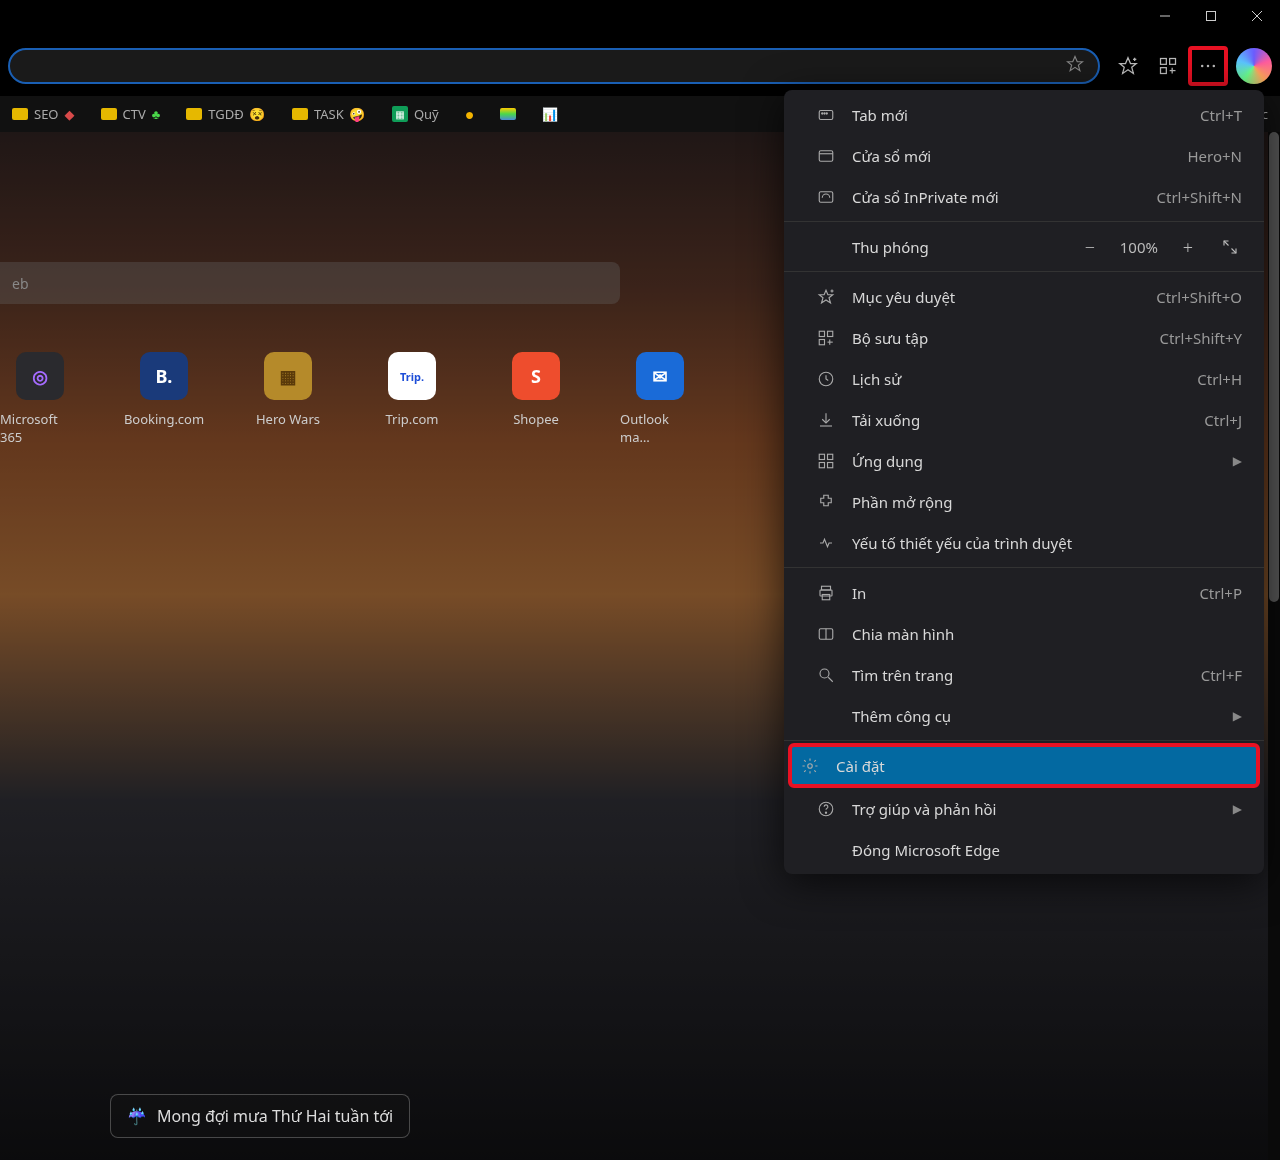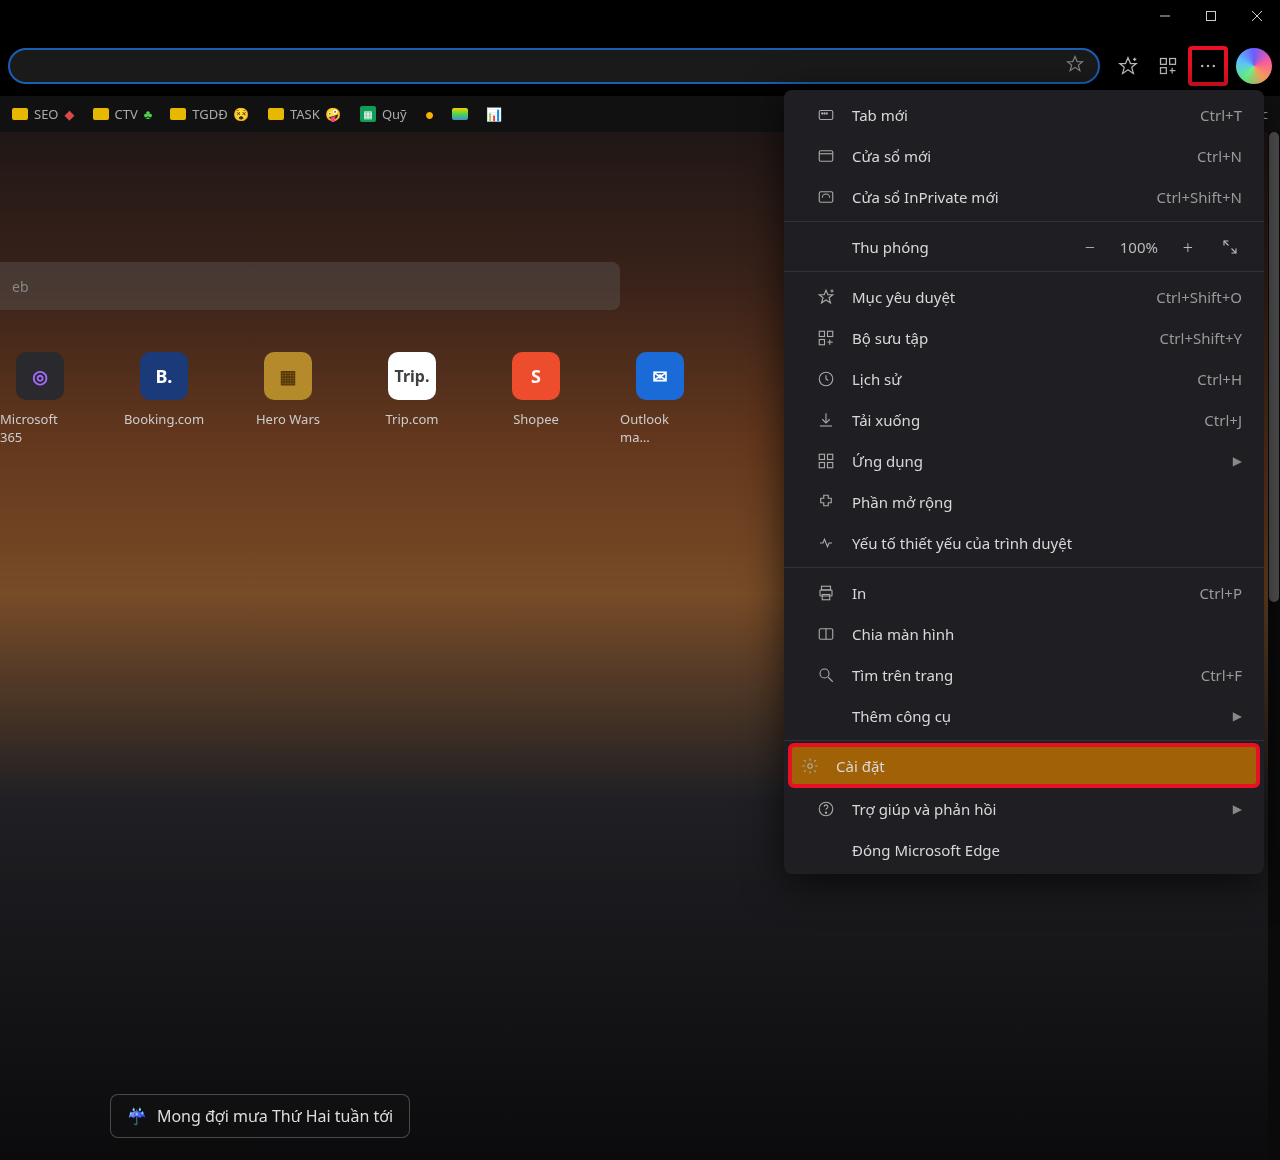--- a/index.html
+++ b/index.html
@@ -78,21 +78,21 @@
 
 .bookmarks-bar {
   position: absolute;
   top: 96px;
   left: 0;
   right: 0;
   height: 36px;
   display: flex;
   align-items: center;
   padding: 0 12px;
-  gap: 18px;
+  gap: 26px;
   background: #111;
   color: #aaa;
   font-size: 13px;
 }
 .bookmark-item {
   display: flex;
   align-items: center;
   gap: 6px;
 }
 .folder-icon {
@@ -130,21 +130,21 @@
   inset: 0;
   background: rgba(0,0,0,0.45);
 }
 
 
 .search-stub {
   position: absolute;
   top: 130px;
   left: 0;
   width: 620px;
-  height: 48px;
+  height: 42px;
   background: rgba(100,100,100,0.35);
   border-radius: 0 8px 8px 0;
   color: #888;
   display: flex;
   align-items: center;
   padding: 0 12px;
   font-size: 14px;
   z-index: 2;
 }
 
@@ -251,21 +251,21 @@
 .zoom-ctl .zbtn {
   width: 24px;
   height: 24px;
   display: flex;
   align-items: center;
   justify-content: center;
   font-size: 18px;
   font-weight: 300;
 }
 .menu-item.settings {
-  background: #a16207;
+  background: #0369a1;
 }
 .menu-item.settings.hl {
   outline: 4px solid #e81123;
   outline-offset: -2px;
   border-radius: 4px;
   margin: 2px 6px;
   padding-left: 10px;
   padding-right: 16px;
 }
 
@@ -392,21 +392,21 @@
     </div>
     <div class="ql">
       <div class="ql-icon" style="background:#1a3a7a;color:#fff">B.</div>
       <span>Booking.com</span>
     </div>
     <div class="ql">
       <div class="ql-icon" style="background:#b58a2a;color:#5a3a0a">▦</div>
       <span>Hero Wars</span>
     </div>
     <div class="ql">
-      <div class="ql-icon" style="background:#fff;color:#404040;font-size:16px">Trip.</div>
+      <div class="ql-icon" style="background:#fff;color:#1d4ed8;font-size:11px">Trip.</div>
       <span>Trip.com</span>
     </div>
     <div class="ql">
       <div class="ql-icon" style="background:#ee4d2d;color:#fff">S</div>
       <span>Shopee</span>
     </div>
     <div class="ql">
       <div class="ql-icon" style="background:#1a6bd8;color:#fff">✉</div>
       <span>Outlook ma…</span>
     </div>
@@ -435,21 +435,21 @@
       <span class="mi-shortcut">Ctrl+T</span>
     </div>
     <div class="menu-item">
       <span class="mi-icon">
         <svg width="18" height="18" viewBox="0 0 24 24" fill="none" stroke="currentColor" stroke-width="1.5">
           <rect x="3" y="5" width="18" height="14" rx="2"></rect>
           <line x1="3" y1="9" x2="21" y2="9"></line>
         </svg>
       </span>
       <span class="mi-label">Cửa sổ mới</span>
-      <span class="mi-shortcut">Ctrl+N</span>
+      <span class="mi-shortcut">Hero+N</span>
     </div>
     <div class="menu-item">
       <span class="mi-icon">
         <svg width="18" height="18" viewBox="0 0 24 24" fill="none" stroke="currentColor" stroke-width="1.5">
           <rect x="3" y="5" width="18" height="14" rx="2"></rect>
           <path d="M7 13 a3 3 0 0 1 10 0"></path>
         </svg>
       </span>
       <span class="mi-label">Cửa sổ InPrivate mới</span>
       <span class="mi-shortcut">Ctrl+Shift+N</span>

